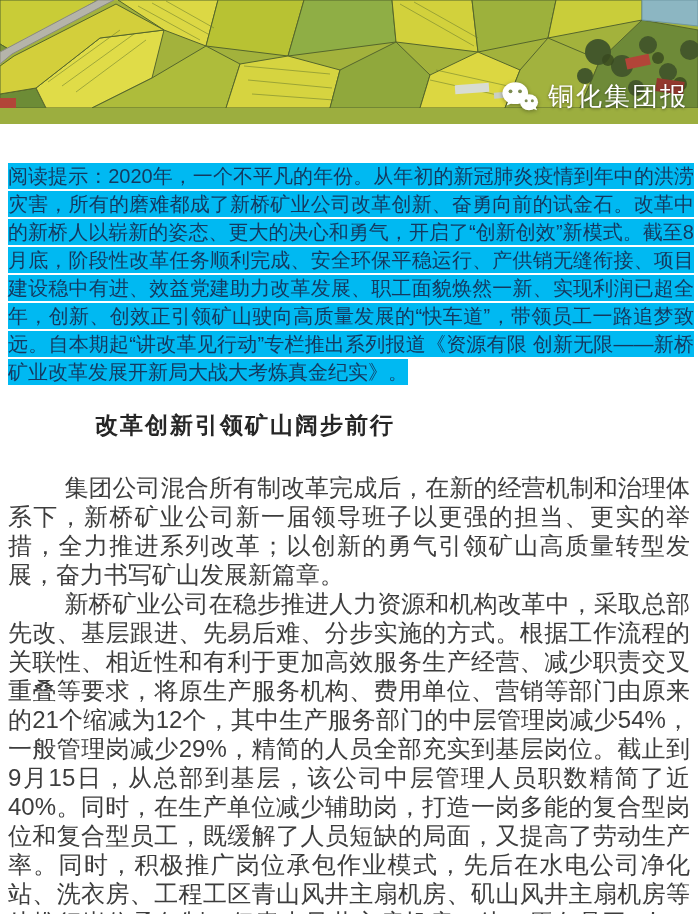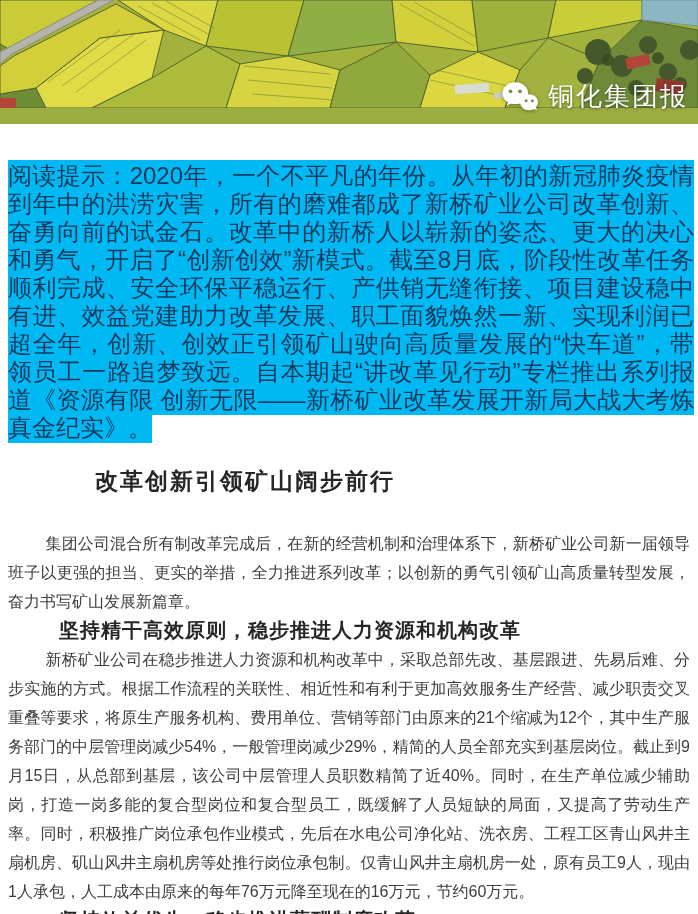--- a/index.html
+++ b/index.html
@@ -18,42 +18,42 @@
     display: flex; align-items: center; gap: 9px;
     color: #ffffff; font-size: 26px; letter-spacing: 2px;
     text-shadow: 0 1px 3px rgba(0,0,0,.45);
     font-family: "Liberation Sans", "DejaVu Sans", sans-serif;
   }
   .brand .wx { width: 38px; height: 34px; filter: drop-shadow(0 1px 2px rgba(0,0,0,.35)); }
 
   
   .intro {
     margin: 38px 4px 0 8px;
-    font-size: 24px; line-height: 28px;
+    font-size: 20px; line-height: 28px;
     text-align: justify;
   }
   .intro .hl {
     background: #00b9f2;
     color: #14395f;
     padding: 2px 0;
     -webkit-box-decoration-break: clone;
     box-decoration-break: clone;
   }
 
   
   .title {
     margin: 26px 8px 33px 95px;
     font-family: "Liberation Serif", "DejaVu Serif", serif;
     font-weight: bold;
     font-size: 23px; line-height: 28px; letter-spacing: 2px;
     color: #262626;
   }
   .article { margin: 0 8px; }
   .article p.body-para {
-    font-size: 16px; line-height: 29px;
+    font-size: 24px; line-height: 29px;
     color: #3d3d3d;
     text-align: justify;
     text-indent: 2.35em;
   }
   .article h3.subhead {
     font-family: "Liberation Serif", "DejaVu Serif", serif;
     font-weight: bold;
     font-size: 20px; line-height: 29px; letter-spacing: 1px;
     color: #262626;
     text-indent: 2.55em;
@@ -148,19 +148,18 @@
   </div>
 
   <div class="intro">
     <span class="hl">阅读提示：2020年，一个不平凡的年份。从年初的新冠肺炎疫情到年中的洪涝灾害，所有的磨难都成了新桥矿业公司改革创新、奋勇向前的试金石。改革中的新桥人以崭新的姿态、更大的决心和勇气，开启了“创新创效”新模式。截至8月底，阶段性改革任务顺利完成、安全环保平稳运行、产供销无缝衔接、项目建设稳中有进、效益党建助力改革发展、职工面貌焕然一新、实现利润已超全年，创新、创效正引领矿山驶向高质量发展的“快车道”，带领员工一路追梦致远。自本期起“讲改革见行动”专栏推出系列报道《资源有限  创新无限——新桥矿业改革发展开新局大战大考炼真金纪实》。</span>
   </div>
 
   <h2 class="title">改革创新引领矿山阔步前行</h2>
 
   <div class="article">
     <p class="body-para">集团公司混合所有制改革完成后，在新的经营机制和治理体系下，新桥矿业公司新一届领导班子以更强的担当、更实的举措，全力推进系列改革；以创新的勇气引领矿山高质量转型发展，奋力书写矿山发展新篇章。</p>
-    <h3 class="subhead">坚持精干高效原则，稳步推进人力资源和机构改革</h3>
     <p class="body-para">新桥矿业公司在稳步推进人力资源和机构改革中，采取总部先改、基层跟进、先易后难、分步实施的方式。根据工作流程的关联性、相近性和有利于更加高效服务生产经营、减少职责交叉重叠等要求，将原生产服务机构、费用单位、营销等部门由原来的21个缩减为12个，其中生产服务部门的中层管理岗减少54%，一般管理岗减少29%，精简的人员全部充实到基层岗位。截止到9月15日，从总部到基层，该公司中层管理人员职数精简了近40%。同时，在生产单位减少辅助岗，打造一岗多能的复合型岗位和复合型员工，既缓解了人员短缺的局面，又提高了劳动生产率。同时，积极推广岗位承包作业模式，先后在水电公司净化站、洗衣房、工程工区青山风井主扇机房、矶山风井主扇机房等处推行岗位承包制。仅青山风井主扇机房一处，原有员工9人，现由1人承包，人工成本由原来的每年76万元降至现在的16万元，节约60万元。</p>
     <h3 class="subhead">坚持效益优先，稳步推进薪酬制度改革</h3>
 
   </div>
 
 </div>
 
 </body></html>

